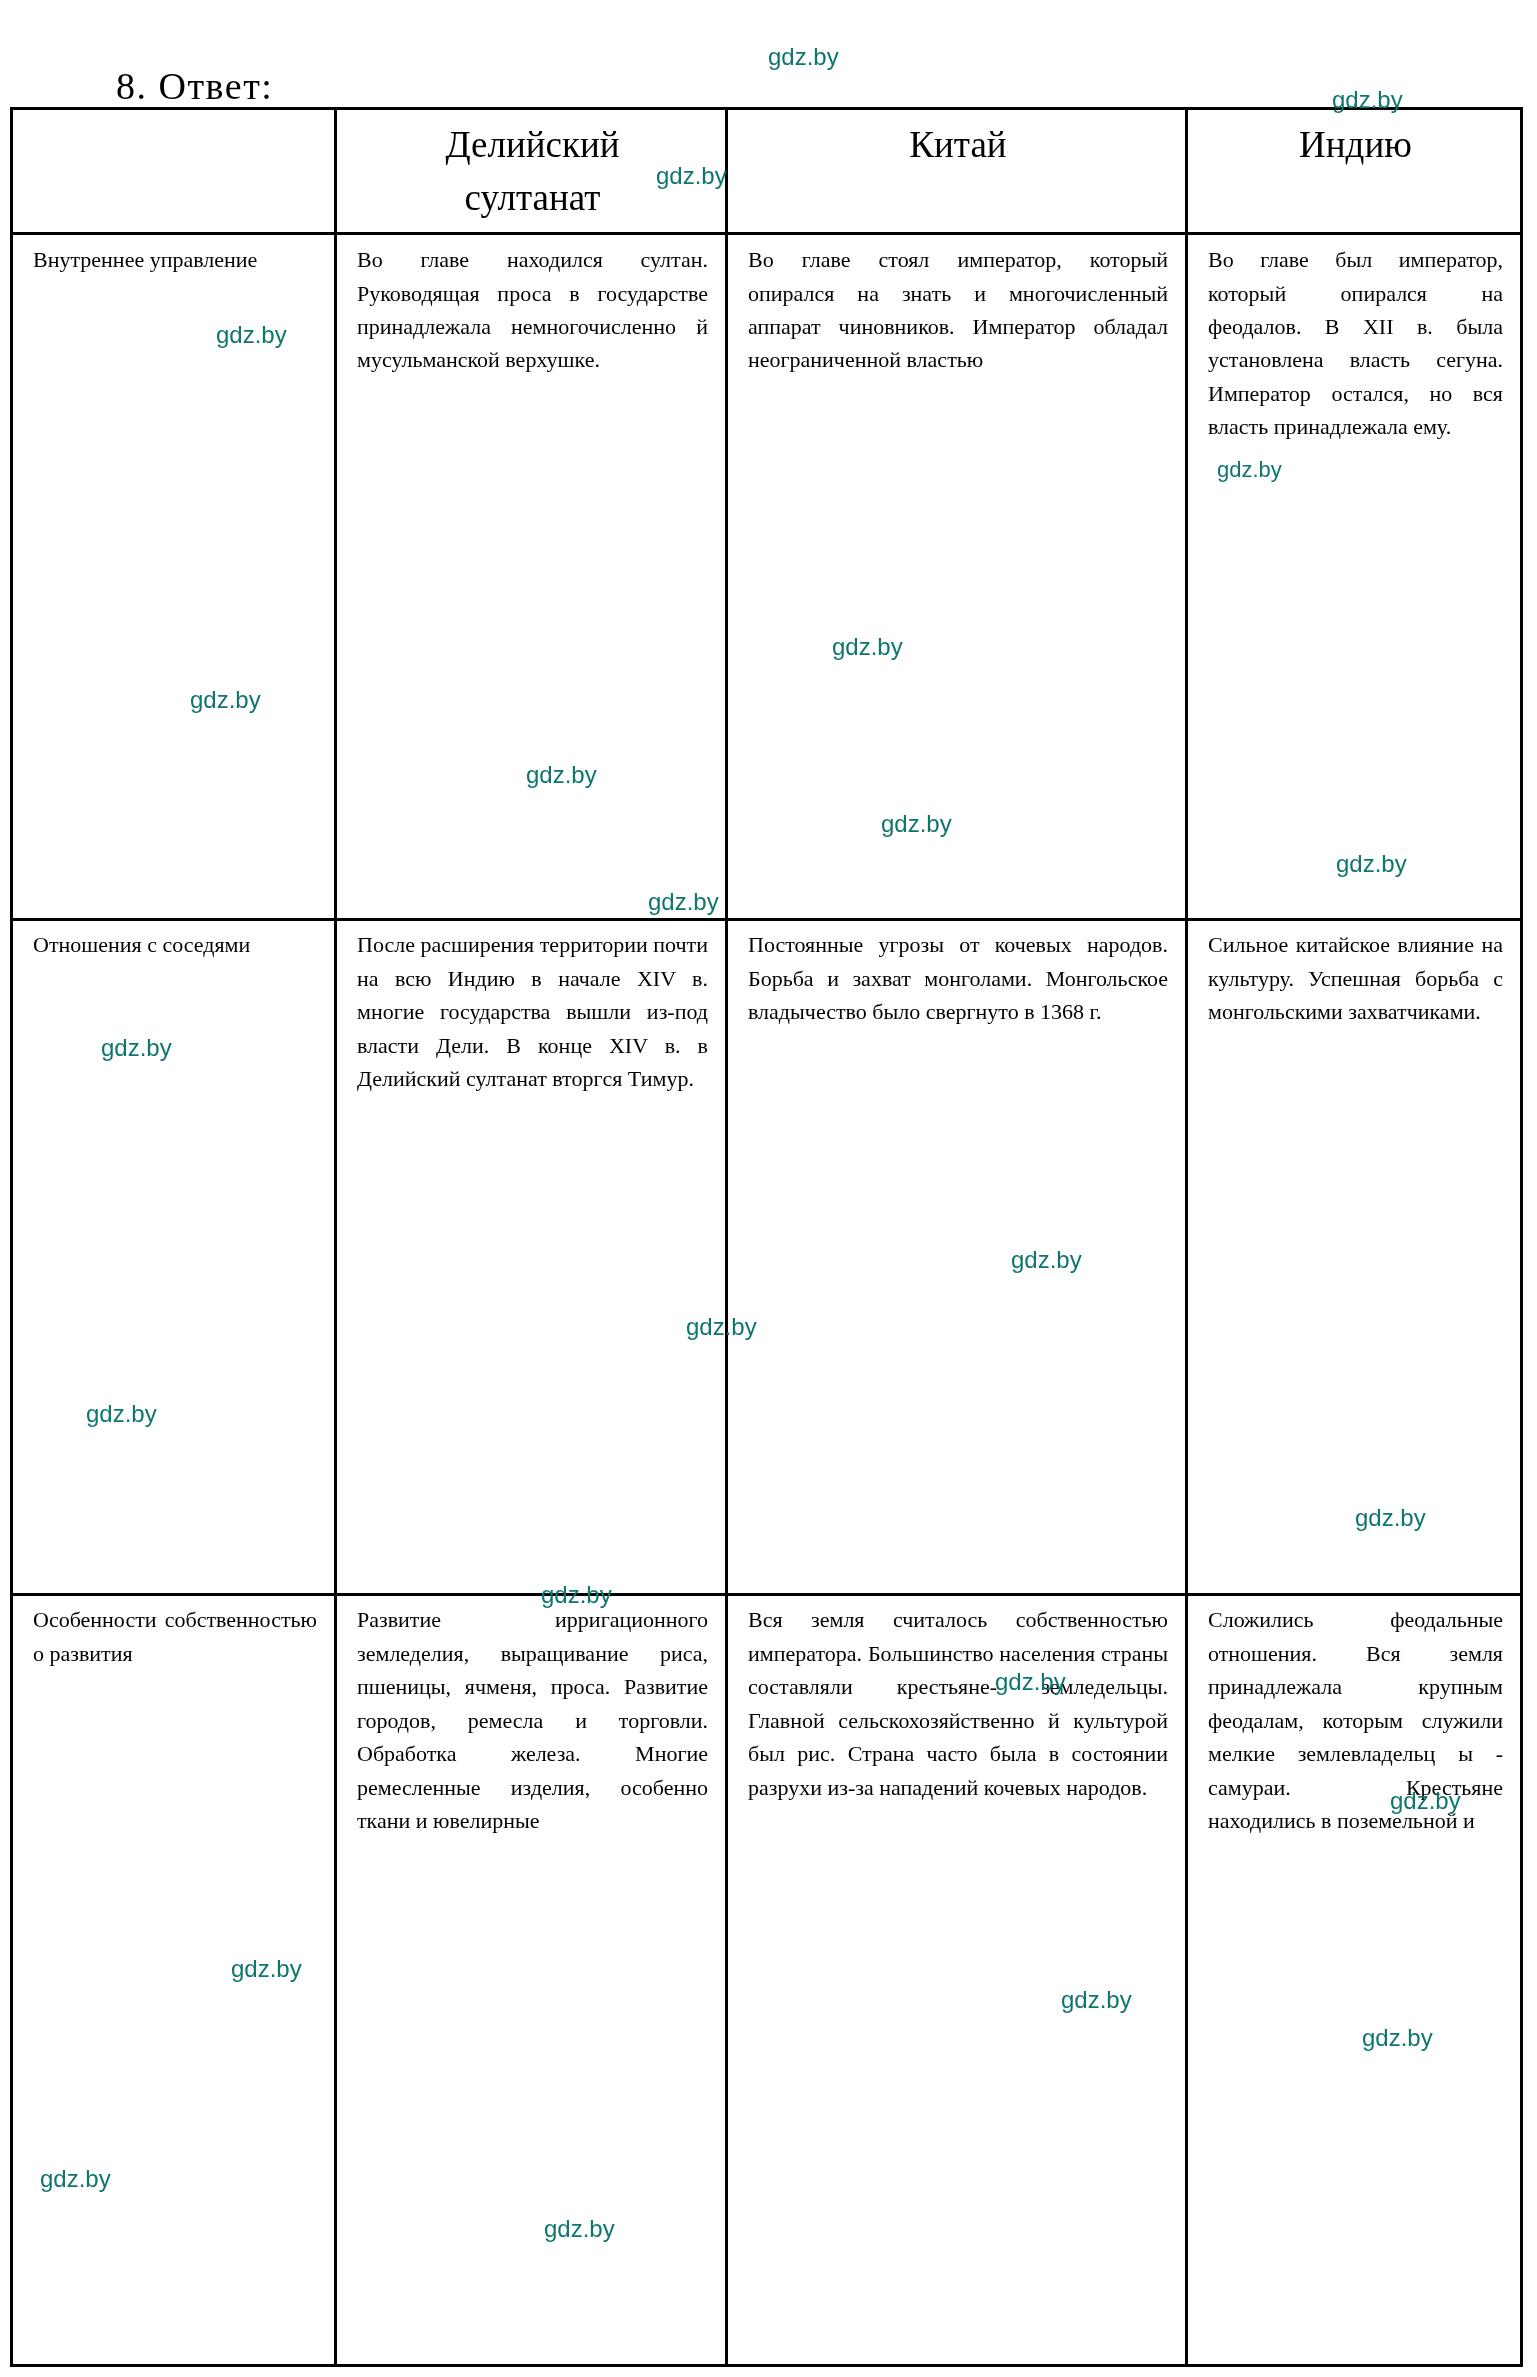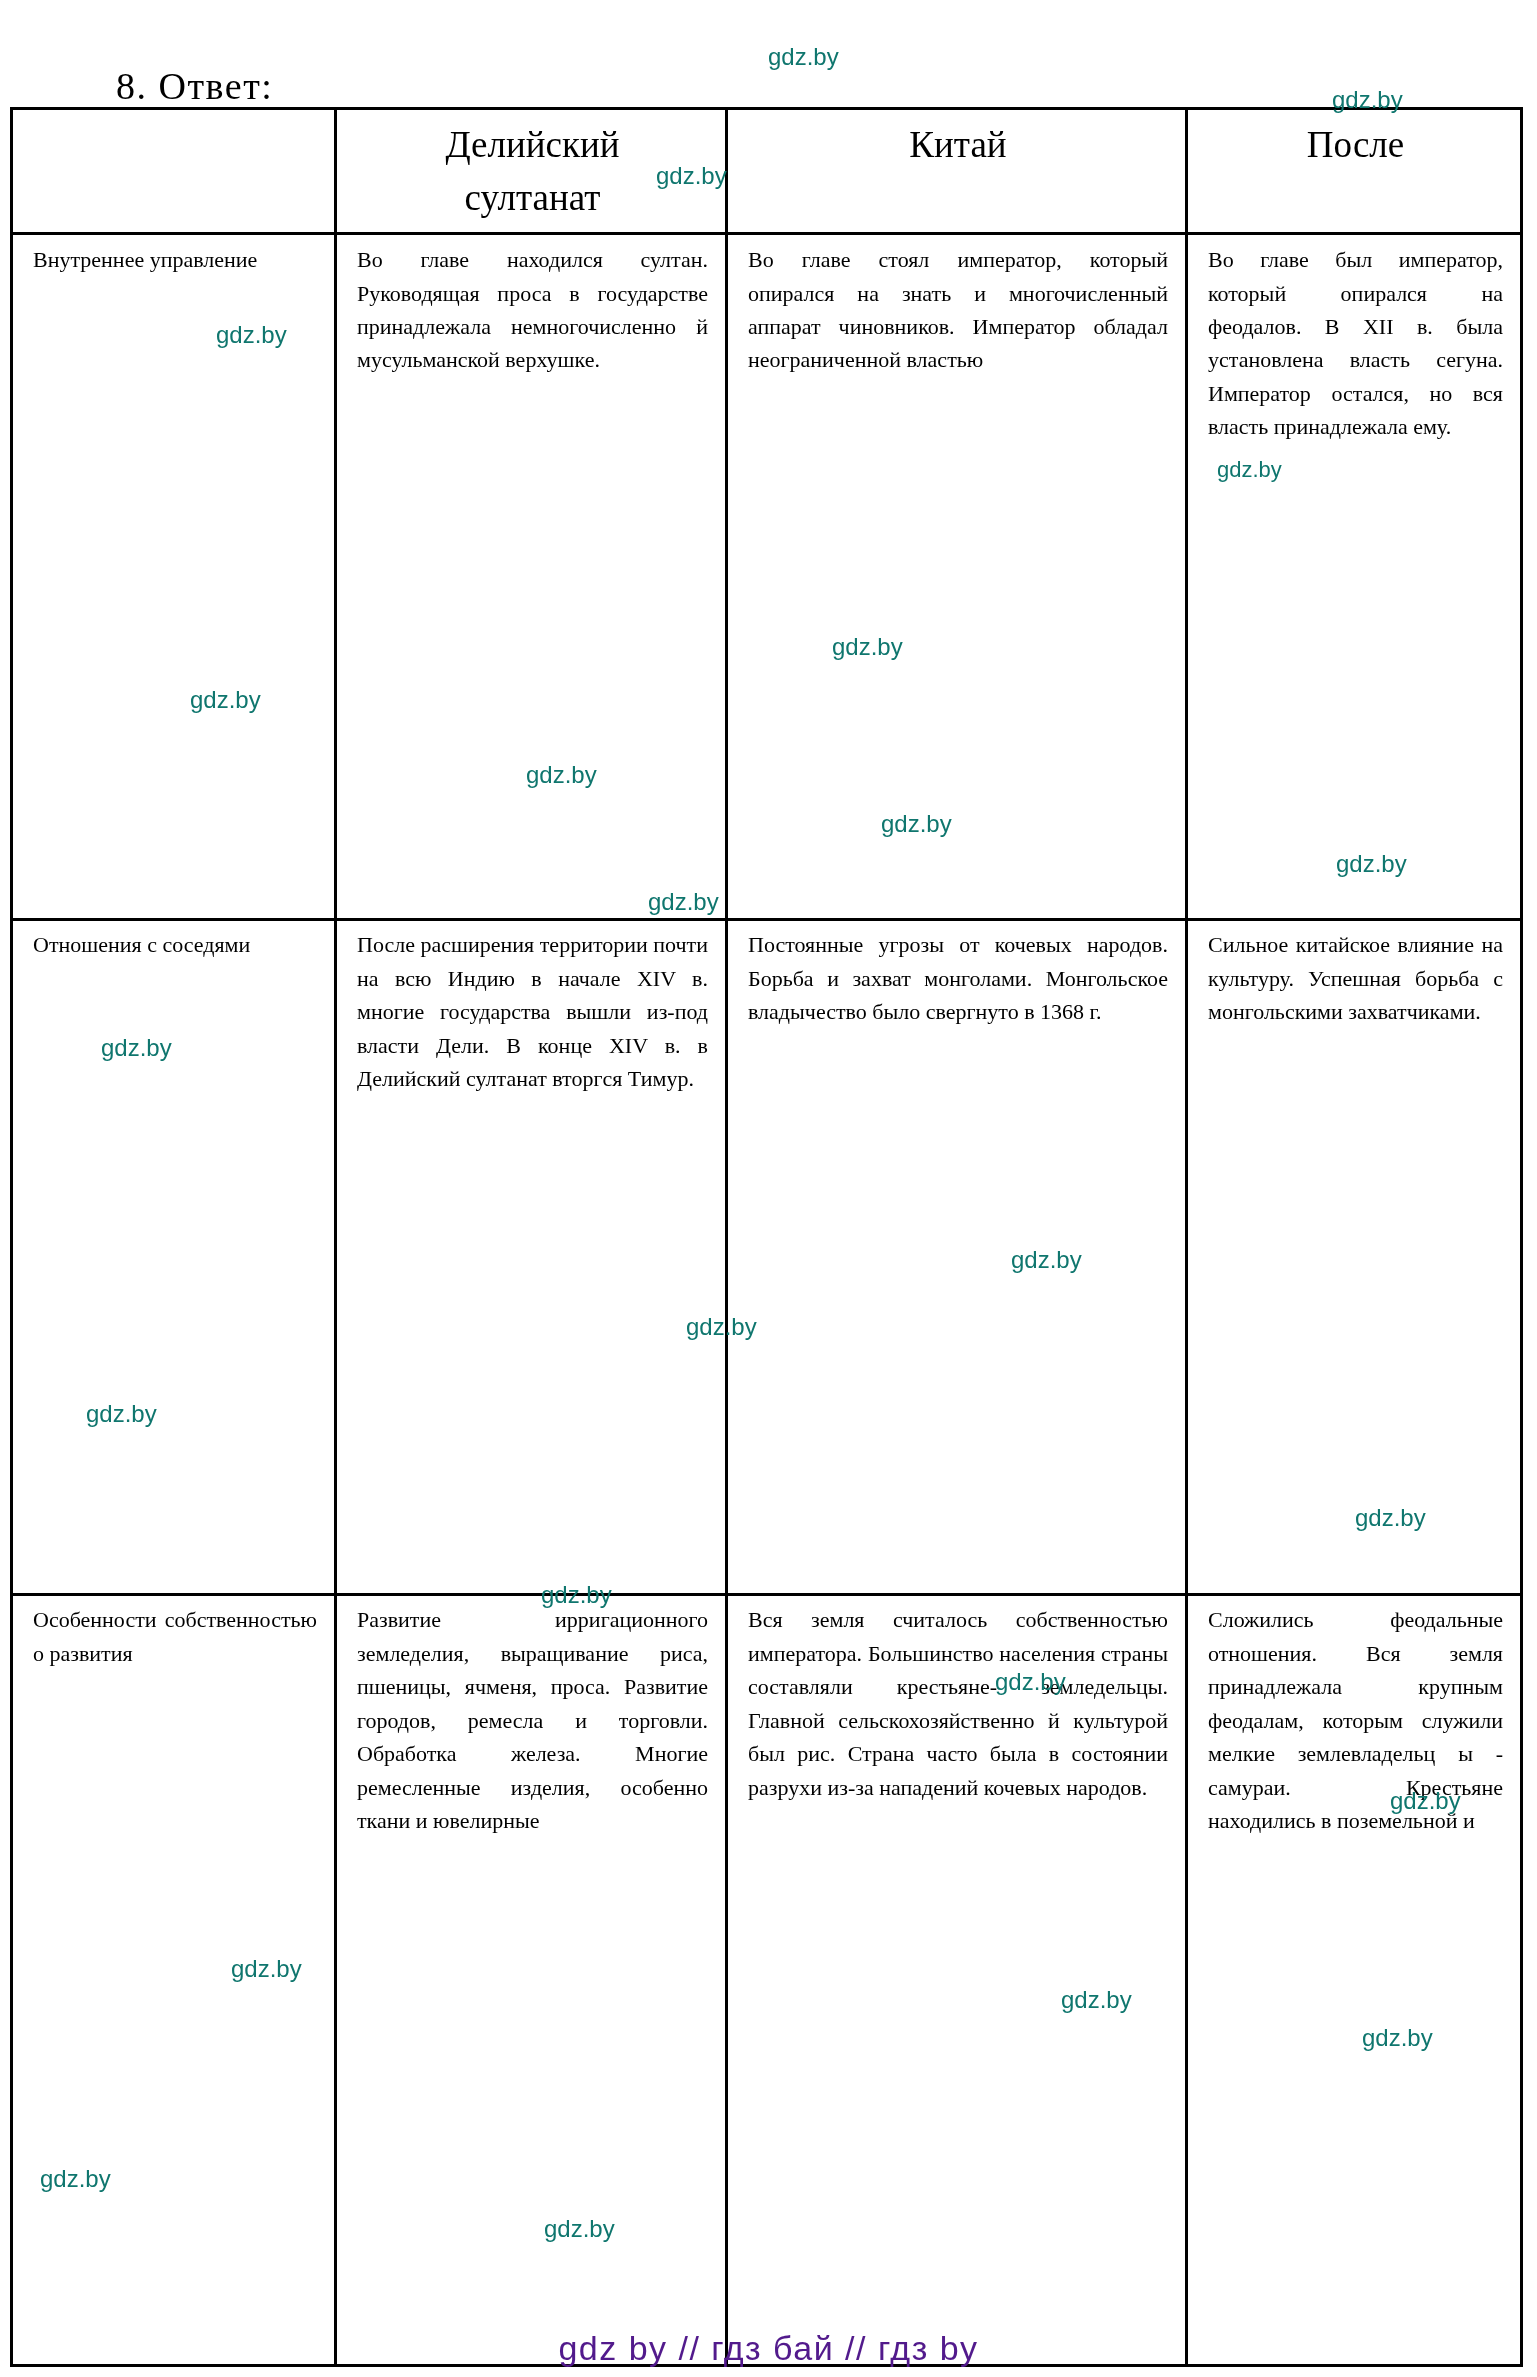--- a/index.html
+++ b/index.html
@@ -89,21 +89,21 @@
       <col style="width:324px">
       <col style="width:391px">
       <col style="width:460px">
       <col style="width:335px">
     </colgroup>
     <thead>
       <tr>
         <th></th>
         <th><span class="hdr-narrow">Делийский султанат</span></th>
         <th>Китай</th>
-        <th>После</th>
+        <th>Индию</th>
       </tr>
     </thead>
     <tbody>
       <tr class="r1">
         <td class="rowlabel">Внутреннее управление</td>
         <td>Во главе находился султан. Руководящая проса в государстве принадлежала немногочисленно й мусульманской верхушке.</td>
         <td>Во главе стоял император, который опирался на знать и многочисленный аппарат чиновников. Император обладал неограниченной властью</td>
         <td>Во главе был император, который опирался на феодалов. В XII в. была установлена власть сегуна. Император остался, но вся власть принадлежала ему.</td>
       </tr>
       <tr class="r2">
@@ -139,16 +139,15 @@
   <span class="wm" style="left:1355px;top:1504px;">gdz.by</span>
   <span class="wm" style="left:541px;top:1581px;">gdz.by</span>
   <span class="wm" style="left:995px;top:1668px;">gdz.by</span>
   <span class="wm" style="left:1390px;top:1787px;">gdz.by</span>
   <span class="wm" style="left:231px;top:1955px;">gdz.by</span>
   <span class="wm" style="left:1061px;top:1986px;">gdz.by</span>
   <span class="wm" style="left:1362px;top:2024px;">gdz.by</span>
   <span class="wm" style="left:40px;top:2165px;">gdz.by</span>
   <span class="wm" style="left:544px;top:2215px;">gdz.by</span>
 
-  <div class="footer">gdz by  //  гдз бай  //  гдз by</div>
 
 </div>
 
 
 </body></html>

